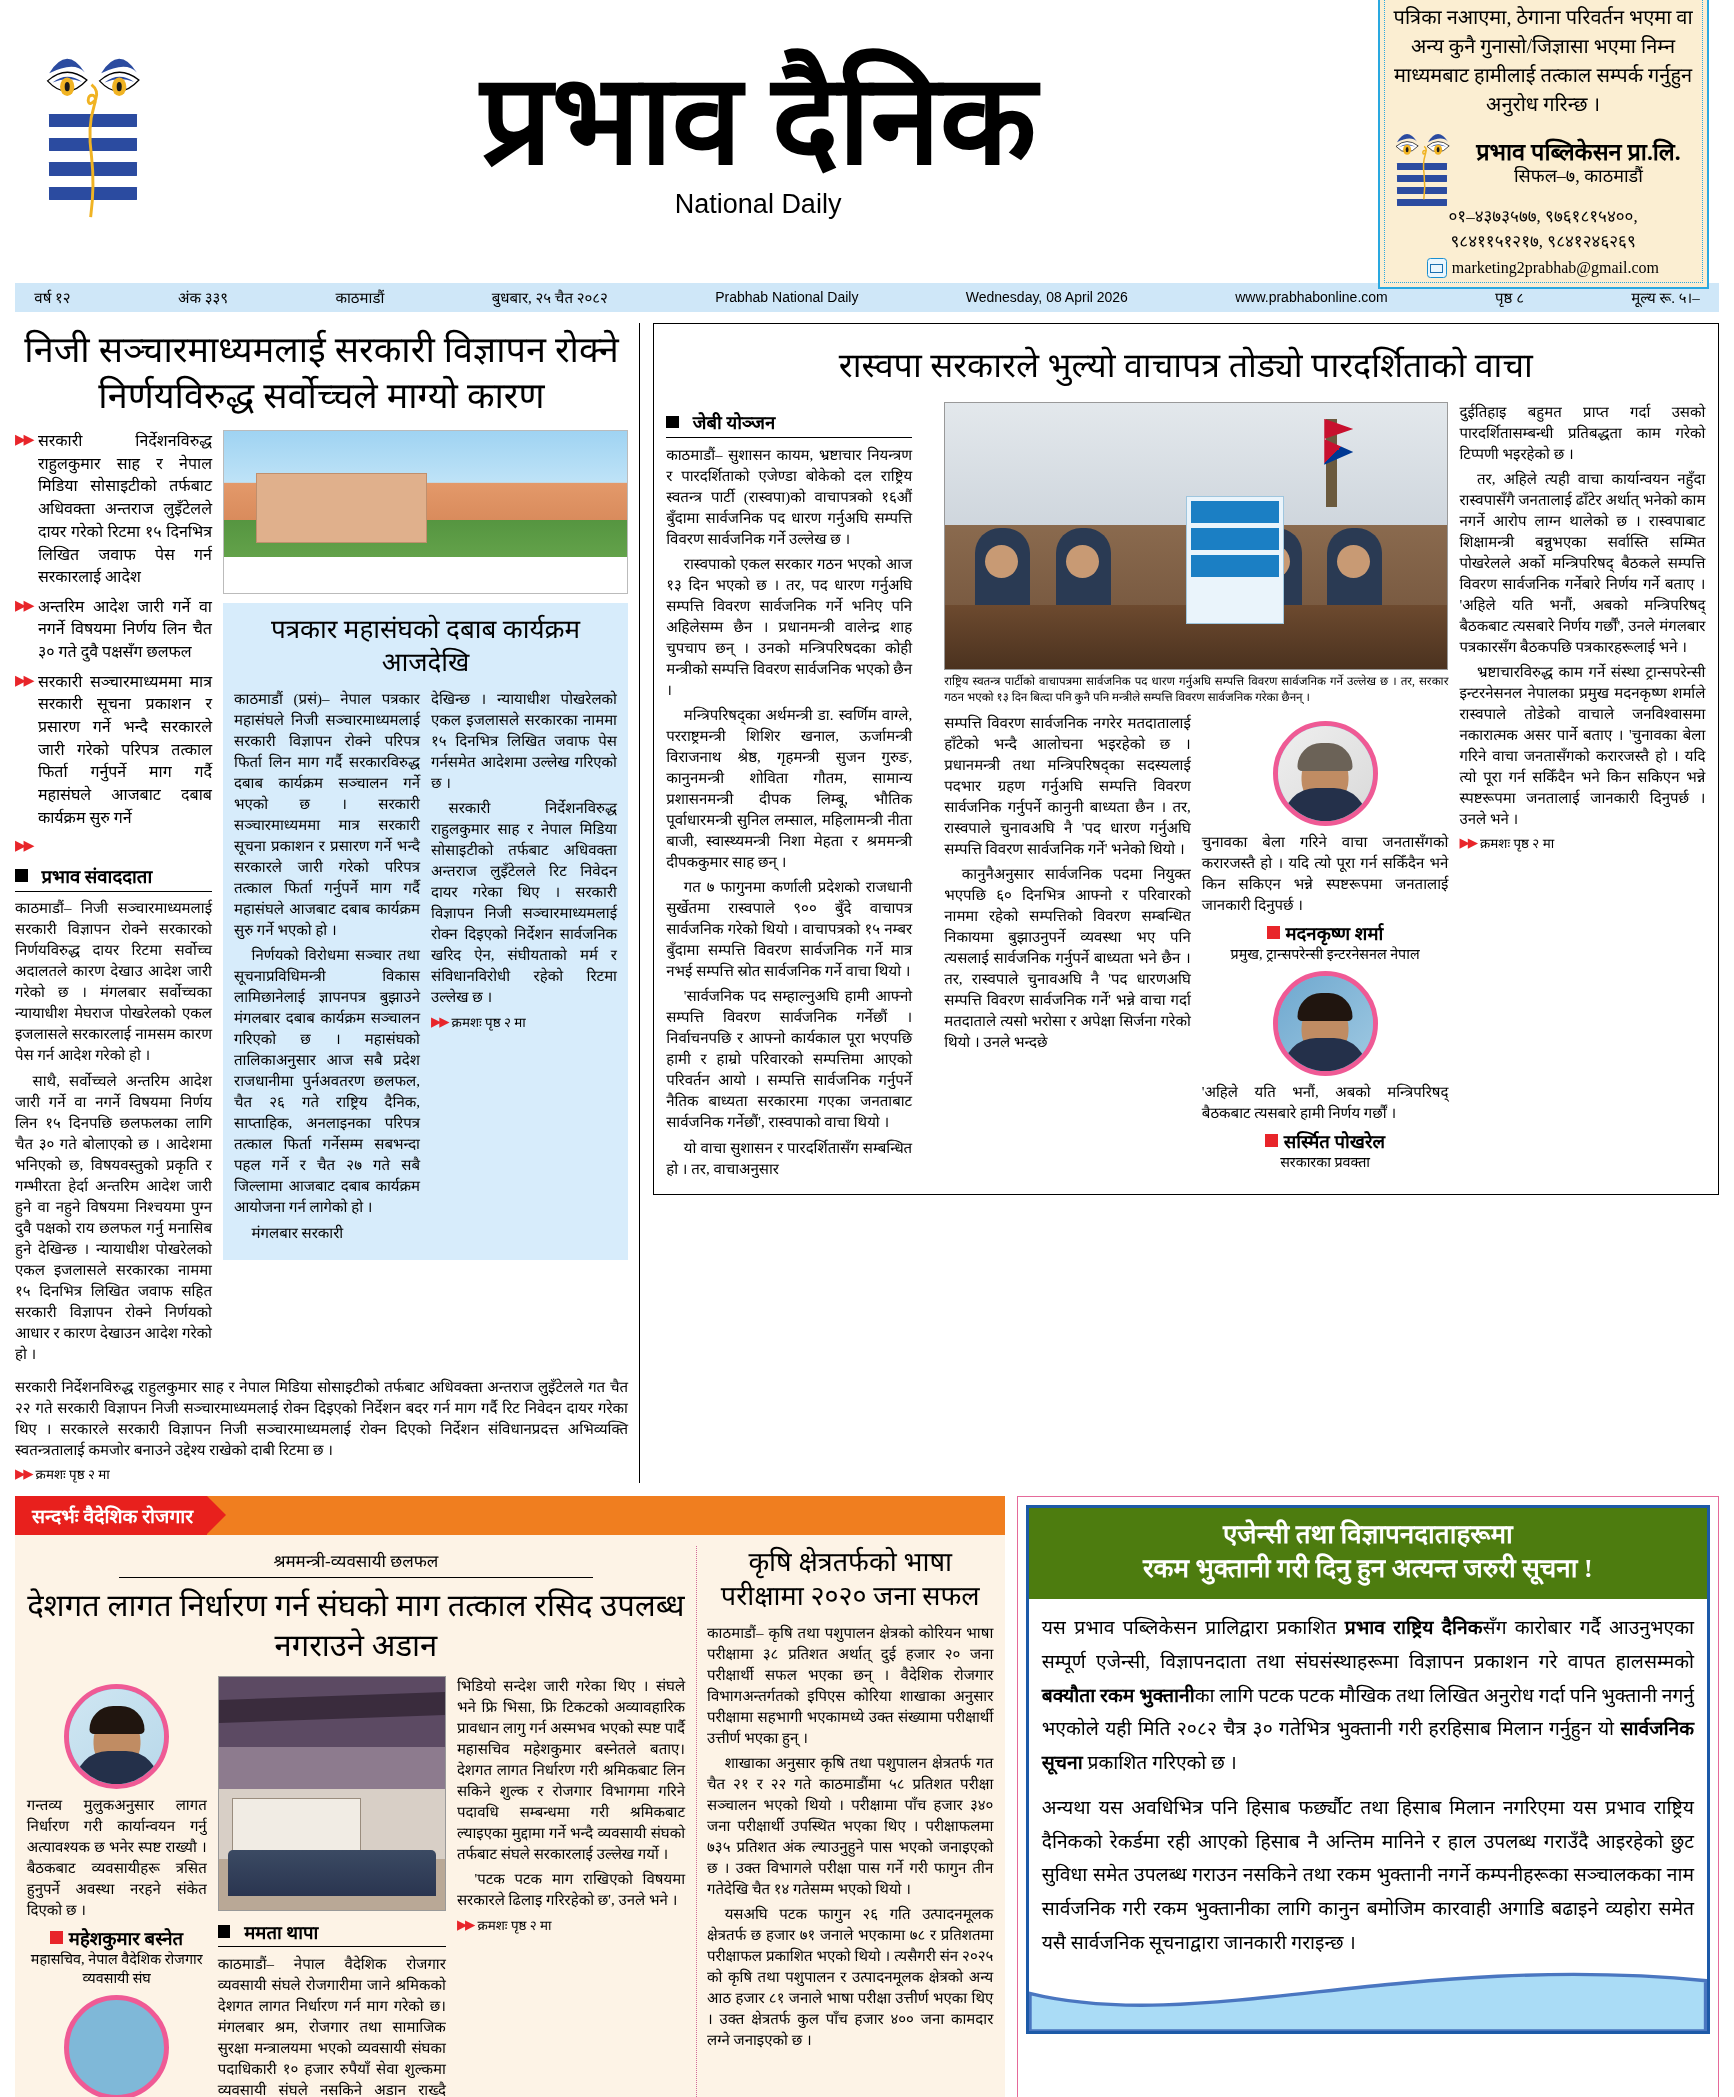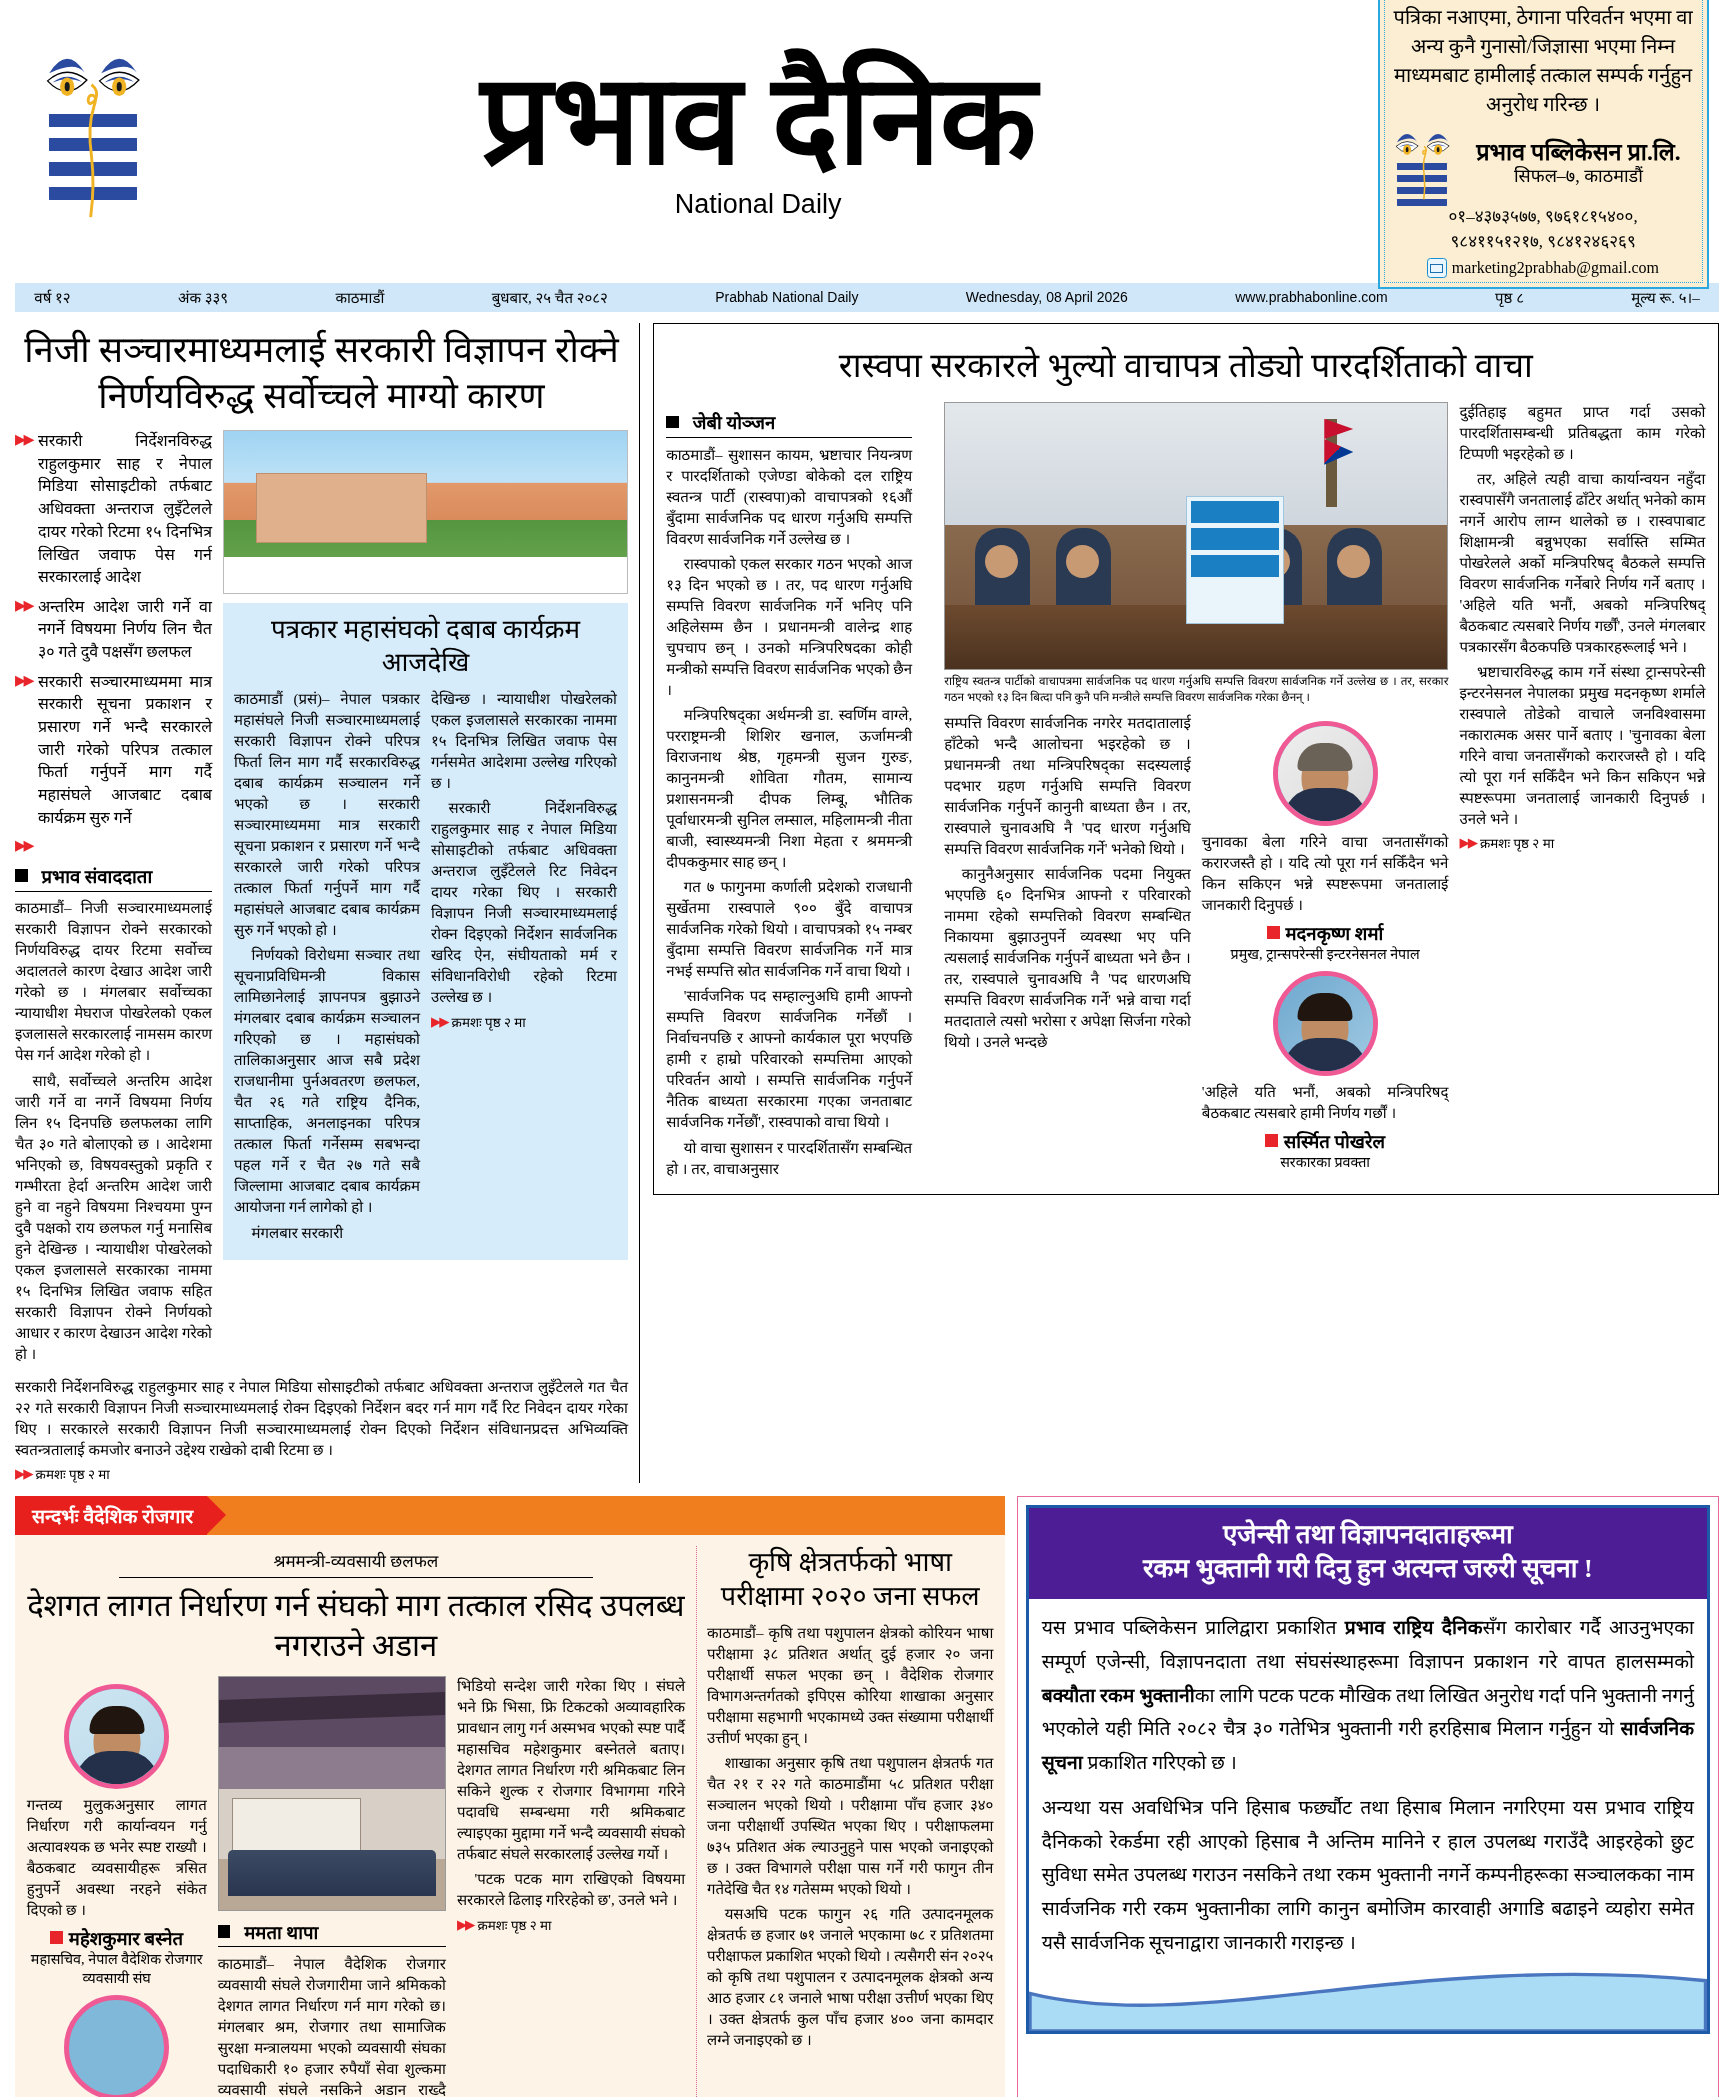--- a/index.html
+++ b/index.html
@@ -151,21 +151,21 @@
   .kicker-rule{border:0;border-top:1.3px solid #000;width:72%;margin:0 auto 8.4px;}
   h2.bl-hd{font-size:31px;line-height:1.28;text-align:center;font-weight:400;margin:0 0 11px;}
   h2.sm-hd{font-size:27px;line-height:1.25;text-align:center;font-weight:400;margin:0 0 9.2px;}
   .ph-hall{height:235px;border:0.4px solid #999;background:linear-gradient(#5c4a63 0 30%,#8d7b8e 30% 48%,#d8cfc6 48% 78%,#b9a896 78% 100%);position:relative;overflow:hidden;}
   .ph-hall .beam{position:absolute;left:0;right:0;top:8%;height:10%;background:#3a2c3d;transform:skewY(-2deg);}
   .ph-hall .scr{position:absolute;left:6%;top:52%;width:56%;height:26%;background:#f1ece4;border:1.3px solid #9a8d7e;}
   .ph-hall .rowp{position:absolute;bottom:6%;left:4%;right:4%;height:20%;background:linear-gradient(#3b4a63,#2a3550);border-radius:5px 5px 0 0;}
 
   
   .ad{border:3.4px solid #1d5aa8;box-sizing:border-box;}
-  .ad-head{background:#4c1d95;color:#fff;text-align:center;padding:10px 7.6px 12.6px;}
+  .ad-head{background:#4d7c0f;color:#fff;text-align:center;padding:10px 7.6px 12.6px;}
   .ad-head div{font-size:26px;font-weight:700;line-height:1.3;}
   .ad-body{background:#fff;padding:12.6px 12.6px 4.2px;}
   .ad-body p{font-size:19.3px;line-height:1.75;text-align:justify;margin:0;}
   .ad-body b{font-weight:700;}
   .ad-wave{height:67px;background:#fff;position:relative;overflow:hidden;}
   .ad-wave svg{display:block;width:100%;height:100%;}
 </style>
 </head>
 <body>
 

